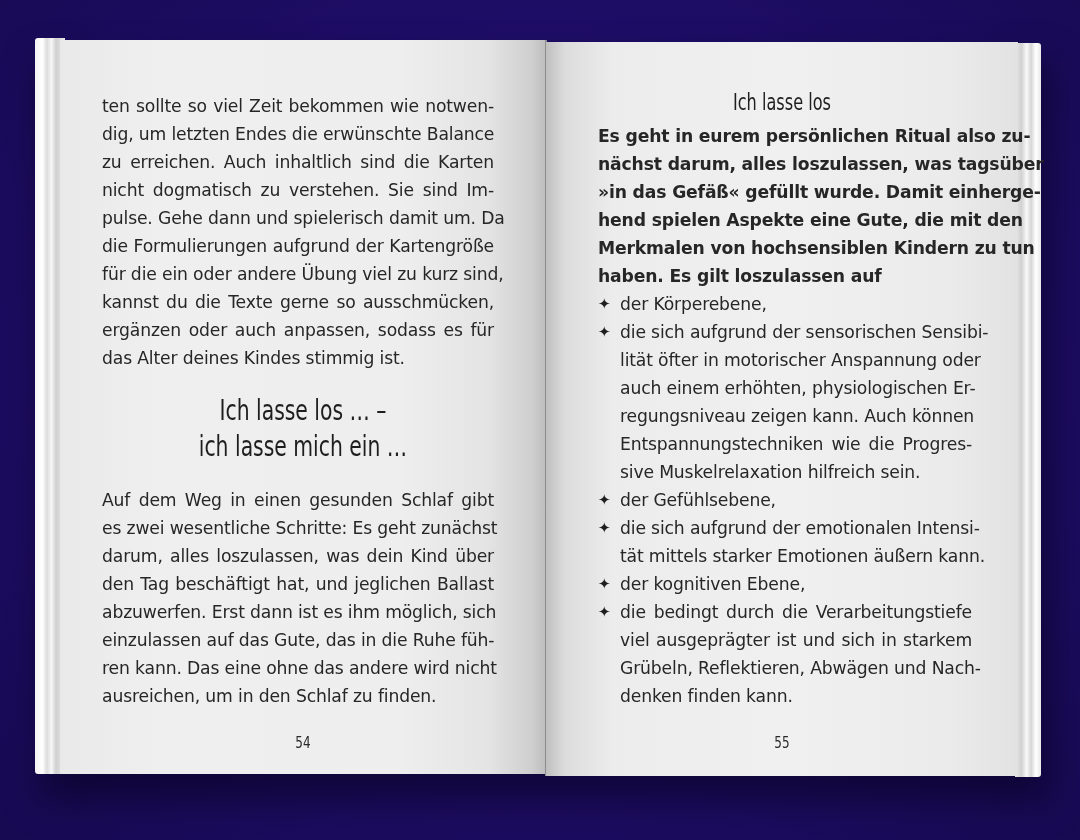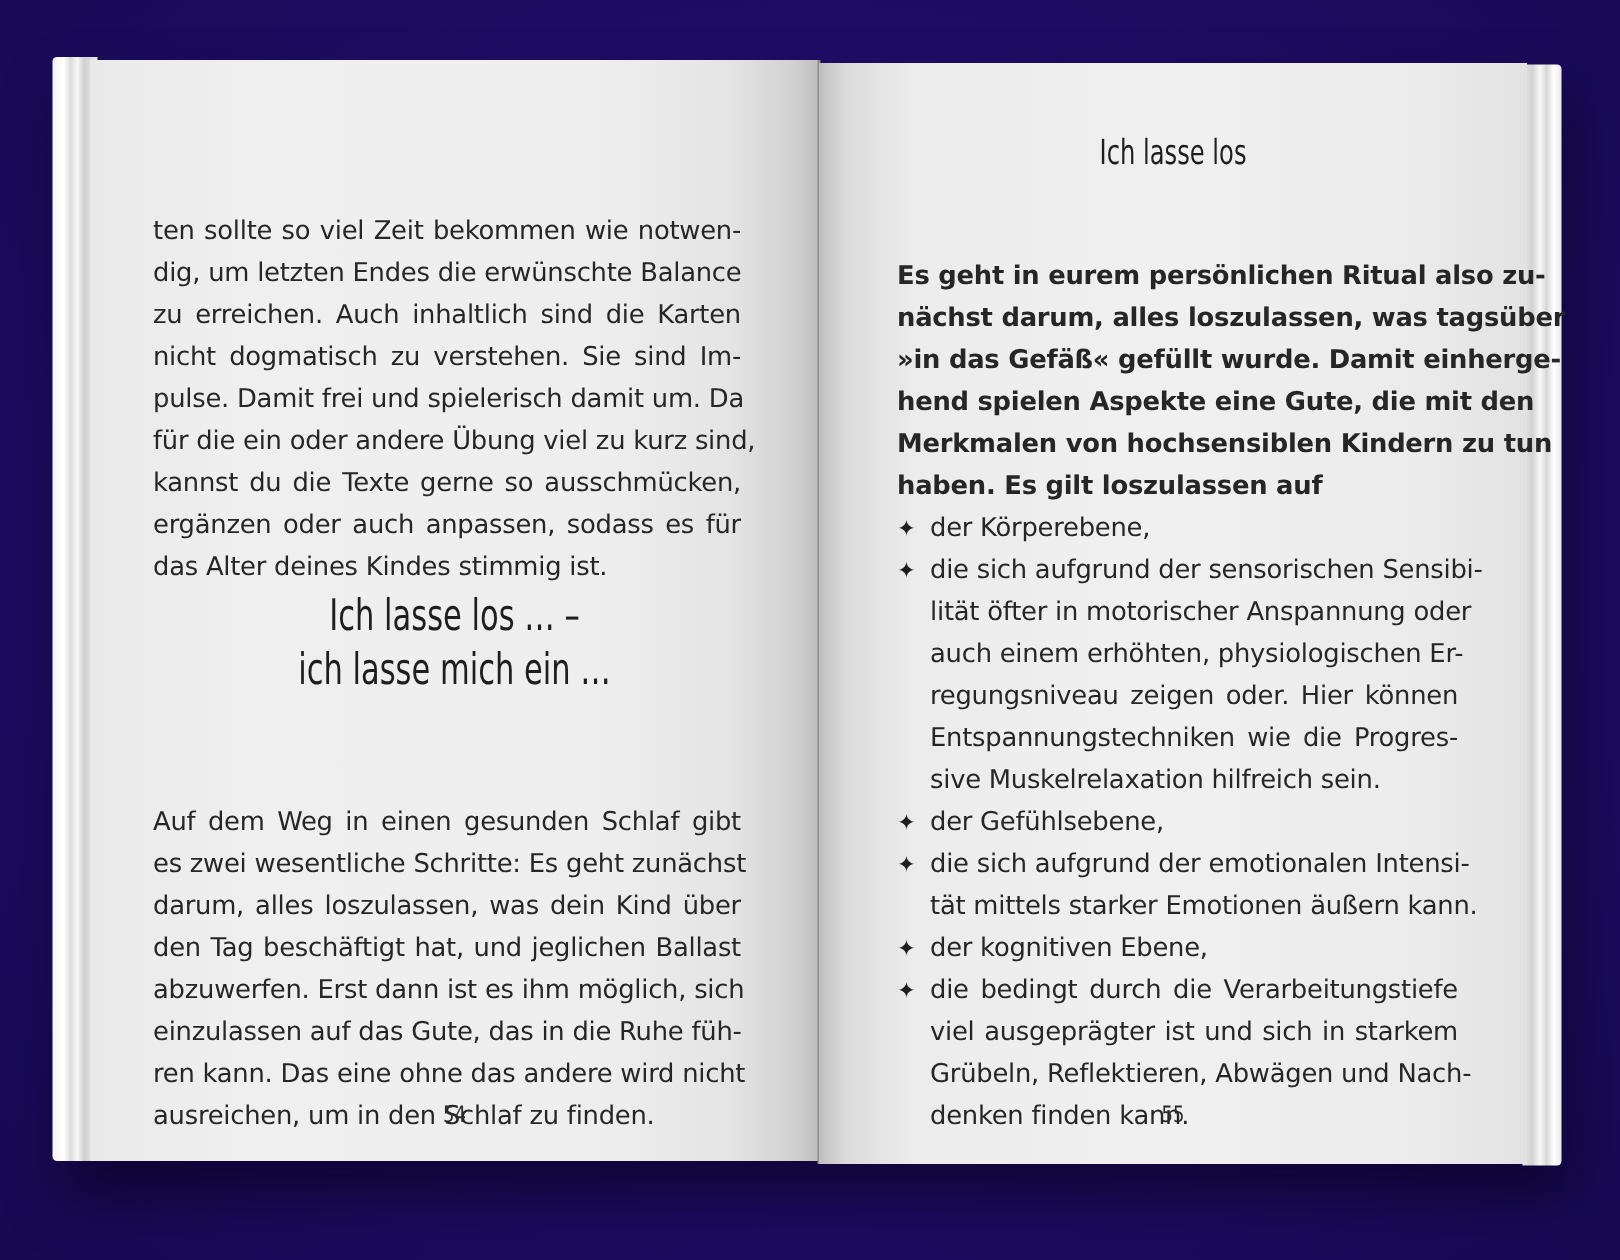--- a/index.html
+++ b/index.html
@@ -39,21 +39,20 @@
   }
   .spine-line {
     position: absolute; left: 545px; top: 40px; width: 2px; height: 736px;
     background: #8e8e8e;
   }
   .text-block {
     position: absolute;
     font-size: 17.2px;
     line-height: 28px;
     letter-spacing: -0.15px;
-    margin-top: 48px;
   }
   .para .line { display: block; white-space: nowrap; text-align: justify; text-align-last: justify; }
   .para .line.last { text-align-last: left; }
   .heading {
     position: absolute; text-align: center;
     font-family: "DejaVu Sans Condensed", "DejaVu Sans", sans-serif;
     font-stretch: condensed;
     color: #1e1e1e;
     transform: scaleX(0.78);
     transform-origin: center;
@@ -76,21 +75,22 @@
 <div class="book-shadow"></div>
 <div class="edge-left"></div>
 <div class="edge-right"></div>
 
 <div class="page page-left">
   <div class="text-block para" style="left:42px; top:52px; width:392px;">
     <span class="line">ten sollte so viel Zeit bekommen wie notwen-</span>
     <span class="line">dig, um letzten Endes die erwünschte Balance</span>
     <span class="line">zu erreichen. Auch inhaltlich sind die Karten</span>
     <span class="line">nicht dogmatisch zu verstehen. Sie sind Im-</span>
-    <span class="line">pulse. Damit frei und spielerisch damit um. Da</span>
+    <span class="line">pulse. Gehe dann und spielerisch damit um. Da</span>
+    <span class="line">die Formulierungen aufgrund der Kartengröße</span>
     <span class="line">für die ein oder andere Übung viel zu kurz sind,</span>
     <span class="line">kannst du die Texte gerne so ausschmücken,</span>
     <span class="line">ergänzen oder auch anpassen, sodass es für</span>
     <span class="line last">das Alter deines Kindes stimmig ist.</span>
   </div>
 
   <div class="heading h-left">
     <div>Ich lasse los … –</div>
     <div>ich lasse mich ein …</div>
   </div>
@@ -126,21 +126,21 @@
   <div class="text-block" style="left:52px; top:248px; width:374px;">
     <div class="bullet-item para">
       <span class="bullet-icon">✦</span>
       <span class="line last">der Körperebene,</span>
     </div>
     <div class="bullet-item para">
       <span class="bullet-icon">✦</span>
       <span class="line">die sich aufgrund der sensorischen Sensibi-</span>
       <span class="line">lität öfter in motorischer Anspannung oder</span>
       <span class="line">auch einem erhöhten, physiologischen Er-</span>
-      <span class="line">regungsniveau zeigen oder. Hier können</span>
+      <span class="line">regungsniveau zeigen kann. Auch können</span>
       <span class="line">Entspannungstechniken wie die Progres-</span>
       <span class="line last">sive Muskelrelaxation hilfreich sein.</span>
     </div>
     <div class="bullet-item para">
       <span class="bullet-icon">✦</span>
       <span class="line last">der Gefühlsebene,</span>
     </div>
     <div class="bullet-item para">
       <span class="bullet-icon">✦</span>
       <span class="line">die sich aufgrund der emotionalen Intensi-</span>

